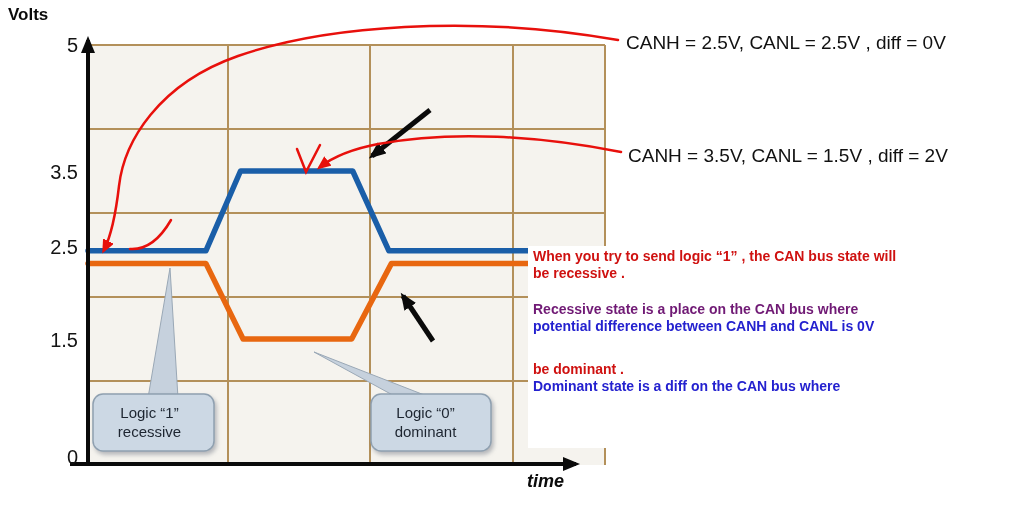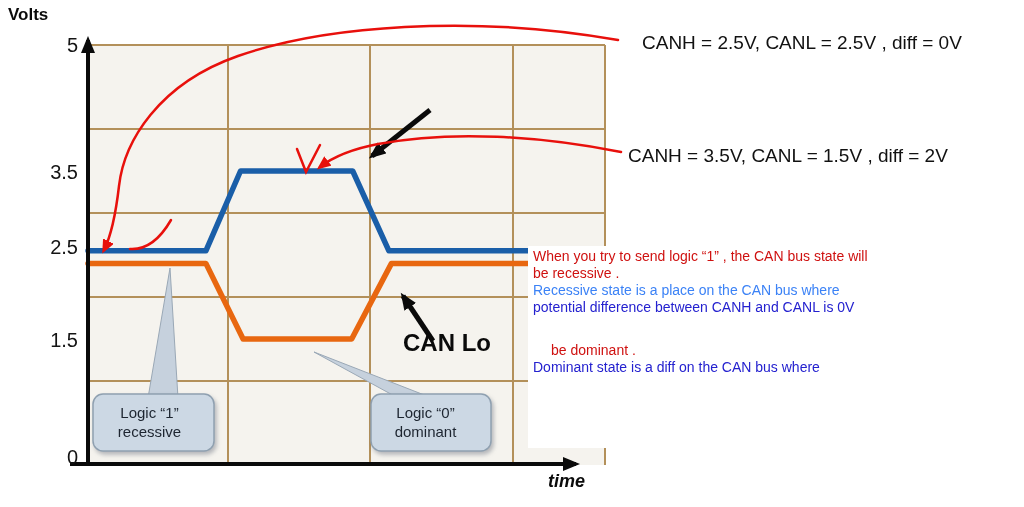--- a/index.html
+++ b/index.html
@@ -2,30 +2,30 @@
 <html><head>
 <meta charset="utf-8">
 <style>
   html,body{margin:0;padding:0;background:#ffffff;}
   body{font-family:"Liberation Sans",sans-serif;}
   .stage{position:relative;width:1024px;height:507px;background:#ffffff;overflow:hidden;}
   .abs{position:absolute;}
   .ytick{width:52px;text-align:right;font-size:20px;color:#141414;}
   .axis-title{font-weight:bold;color:#0b0b0b;}
   #volts{left:8px;top:5px;font-size:17px;}
-  #time{left:548px;top:471px;font-size:18px;font-style:italic;}
+  #time{left:527px;top:471px;font-size:18px;font-style:italic;}
   .series-label{font-weight:bold;font-size:24px;color:#0a0a0a;}
   #canhi{left:384px;top:84px;}
   #canlo{left:403px;top:329px;}
   .callout-text{text-align:center;font-size:15px;color:#1d2530;line-height:19px;}
   .blacknote{font-size:19px;color:#111111;white-space:nowrap;}
-  #note1{left:626px;top:32px;margin-left:16px;}
+  #note1{left:626px;top:32px;}
   #note2{left:628px;top:145px;}
   .white-panel{left:528px;top:246px;width:496px;height:202px;background:#ffffff;}
-  .info{left:533px;top:248px;width:488px;font-size:14px;font-weight:normal;line-height:17px;}
+  .info{left:533px;top:248px;width:488px;font-size:14px;font-weight:bold;line-height:17px;}
   .info div{white-space:nowrap;}
   .info .gap{height:26px;}
   .callout-box{filter:drop-shadow(2px 3px 2px rgba(60,70,90,0.35));}
 </style>
 </head>
 <body>
 
 <div class="stage">
 
   <svg class="abs" style="left:0;top:0" width="1024" height="507" viewBox="0 0 1024 507">
@@ -86,39 +86,38 @@
   <div id="volts" class="abs axis-title">Volts</div>
 
   <div class="abs ytick" style="left:26px;top:34px">5</div>
   <div class="abs ytick" style="left:26px;top:161px">3.5</div>
   <div class="abs ytick" style="left:26px;top:236px">2.5</div>
   <div class="abs ytick" style="left:26px;top:329px">1.5</div>
   <div class="abs ytick" style="left:26px;top:446px">0</div>
 
   <div id="time" class="abs axis-title">time</div>
 
-  <div id="canlo" class="abs series-label">CAN Lo</div>
 
   <div class="abs callout-text" style="left:93px;top:403px;width:113px">
     <div>Logic “1”</div>
     <div>recessive</div>
   </div>
   <div class="abs callout-text" style="left:371px;top:403px;width:109px">
     <div>Logic “0”</div>
     <div>dominant</div>
   </div>
 
   <div class="abs white-panel"></div>
 
   <div id="note1" class="abs blacknote">CANH = 2.5V, CANL = 2.5V , diff = 0V</div>
   <div id="note2" class="abs blacknote">CANH = 3.5V, CANL = 1.5V , diff = 2V</div>
 
   <div class="abs info">
     <div style="color: rgb(207, 17, 16);">When you try to send logic “1” , the CAN bus state will</div>
     <div style="color: rgb(207, 17, 16);">be recessive .</div>
-    <div style="color: #3b82f6;">Recessive state is a place on the CAN bus where</div>
+    <div style="color: #701a75; margin-top: 19px;">Recessive state is a place on the CAN bus where</div>
     <div style="color: rgb(36, 33, 207);">potential difference between CANH and CANL is 0V</div>
     <div class="gap"></div>
-    <div style="color: rgb(207, 17, 16); margin-left: 18px;">be dominant .</div>
+    <div style="color: rgb(207, 17, 16);">be dominant .</div>
     <div style="color: rgb(36, 33, 207);">Dominant state is a diff on the CAN bus where</div>
   </div>
 
 </div>
 
 </body></html>

